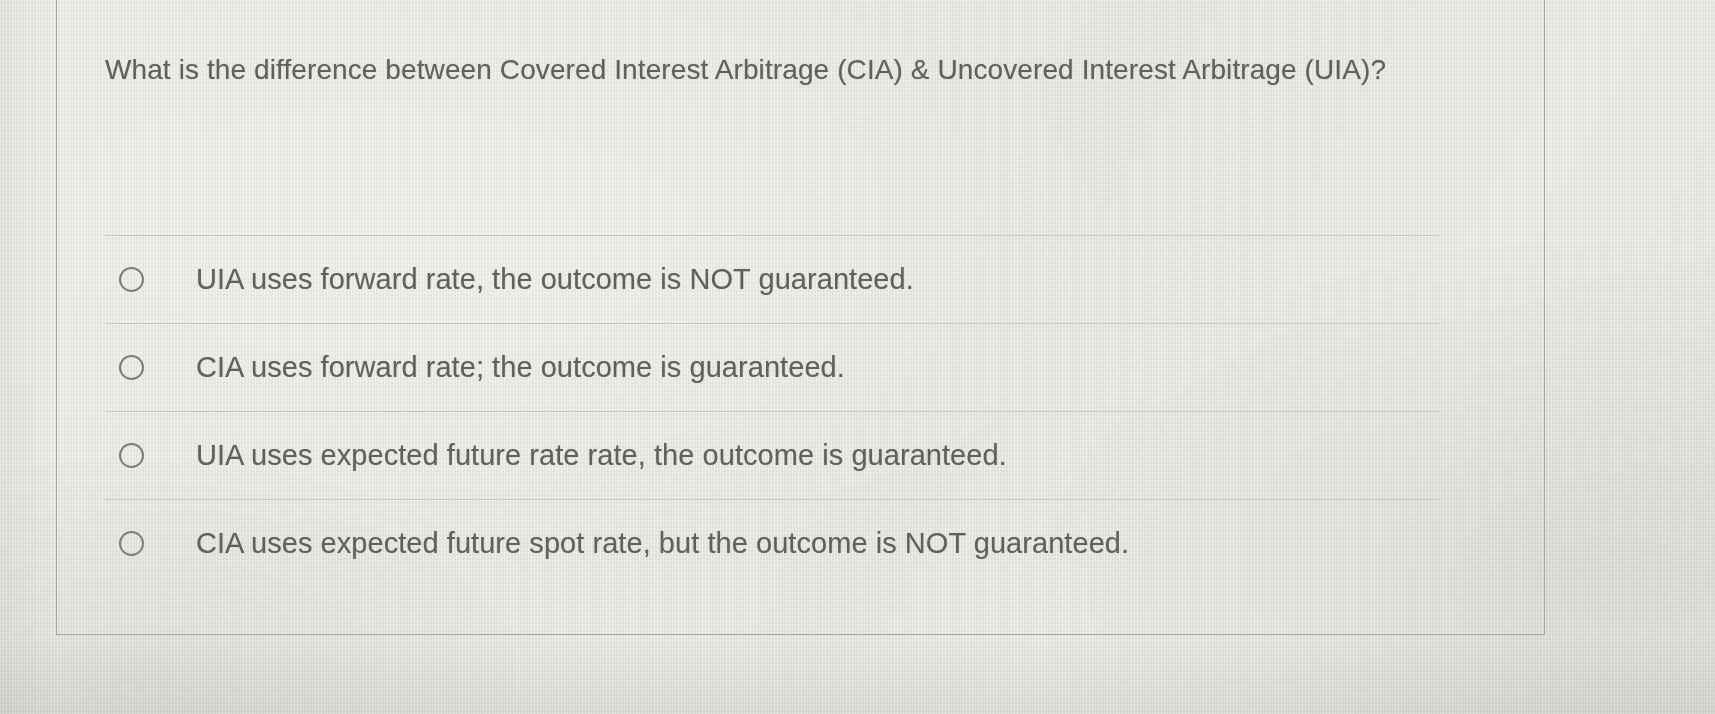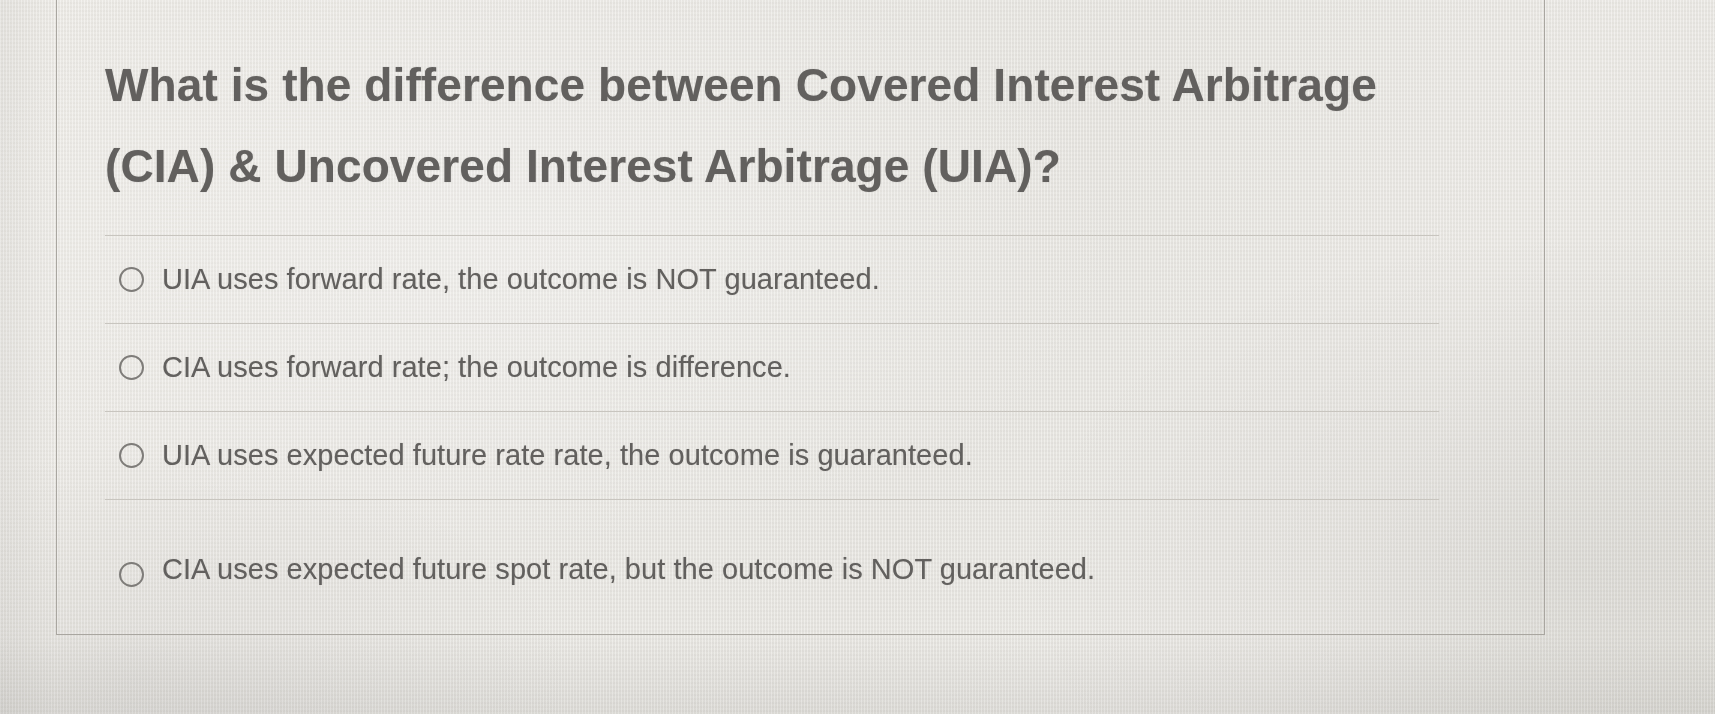--- a/index.html
+++ b/index.html
@@ -63,48 +63,48 @@
     right: 0;
     bottom: 0;
     padding: 0;
   }
 
   #question-title {
     position: absolute;
     left: 48px;
     top: 58px;
     width: 1330px;
-    font-size: 46px;
+    font-size: 28px;
     line-height: 1.75;
     color: #62605e;
     letter-spacing: 0.1px;
-    font-weight: 700;
+    font-weight: 400;
     text-shadow: 0 0 1.1px rgba(98,96,94,0.35);
   }
 
   #options-list {
     position: absolute;
     left: 48px;
     top: 248px;
     width: 1334px;
   }
 
   .option-row {
     position: relative;
     display: flex;
     align-items: center;
     height: 88px;
     border-top: 1px solid #c8c5bf;
     padding-left: 14px;
     box-sizing: border-box;
+    gap: 34px;
   }
 
   .option-row:last-child {
     border-bottom: none;
-    align-items: flex-end;
   }
 
   .radio-icon {
     flex: 0 0 auto;
     width: 25px;
     height: 25px;
     border-radius: 50%;
     border: 2px solid #7e7c79;
     margin-right: 18px;
     box-sizing: border-box;
@@ -156,21 +156,21 @@
 
       <div id="options-list">
 
         <div class="option-row">
           <span class="radio-icon"></span>
           <span class="option-label">UIA uses forward rate, the outcome is NOT guaranteed.</span>
         </div>
 
         <div class="option-row">
           <span class="radio-icon"></span>
-          <span class="option-label">CIA uses forward rate; the outcome is difference.</span>
+          <span class="option-label">CIA uses forward rate; the outcome is guaranteed.</span>
         </div>
 
         <div class="option-row">
           <span class="radio-icon"></span>
           <span class="option-label">UIA uses expected future rate rate, the outcome is guaranteed.</span>
         </div>
 
         <div class="option-row">
           <span class="radio-icon"></span>
           <span class="option-label">CIA uses expected future spot rate, but the outcome is NOT guaranteed.</span>

